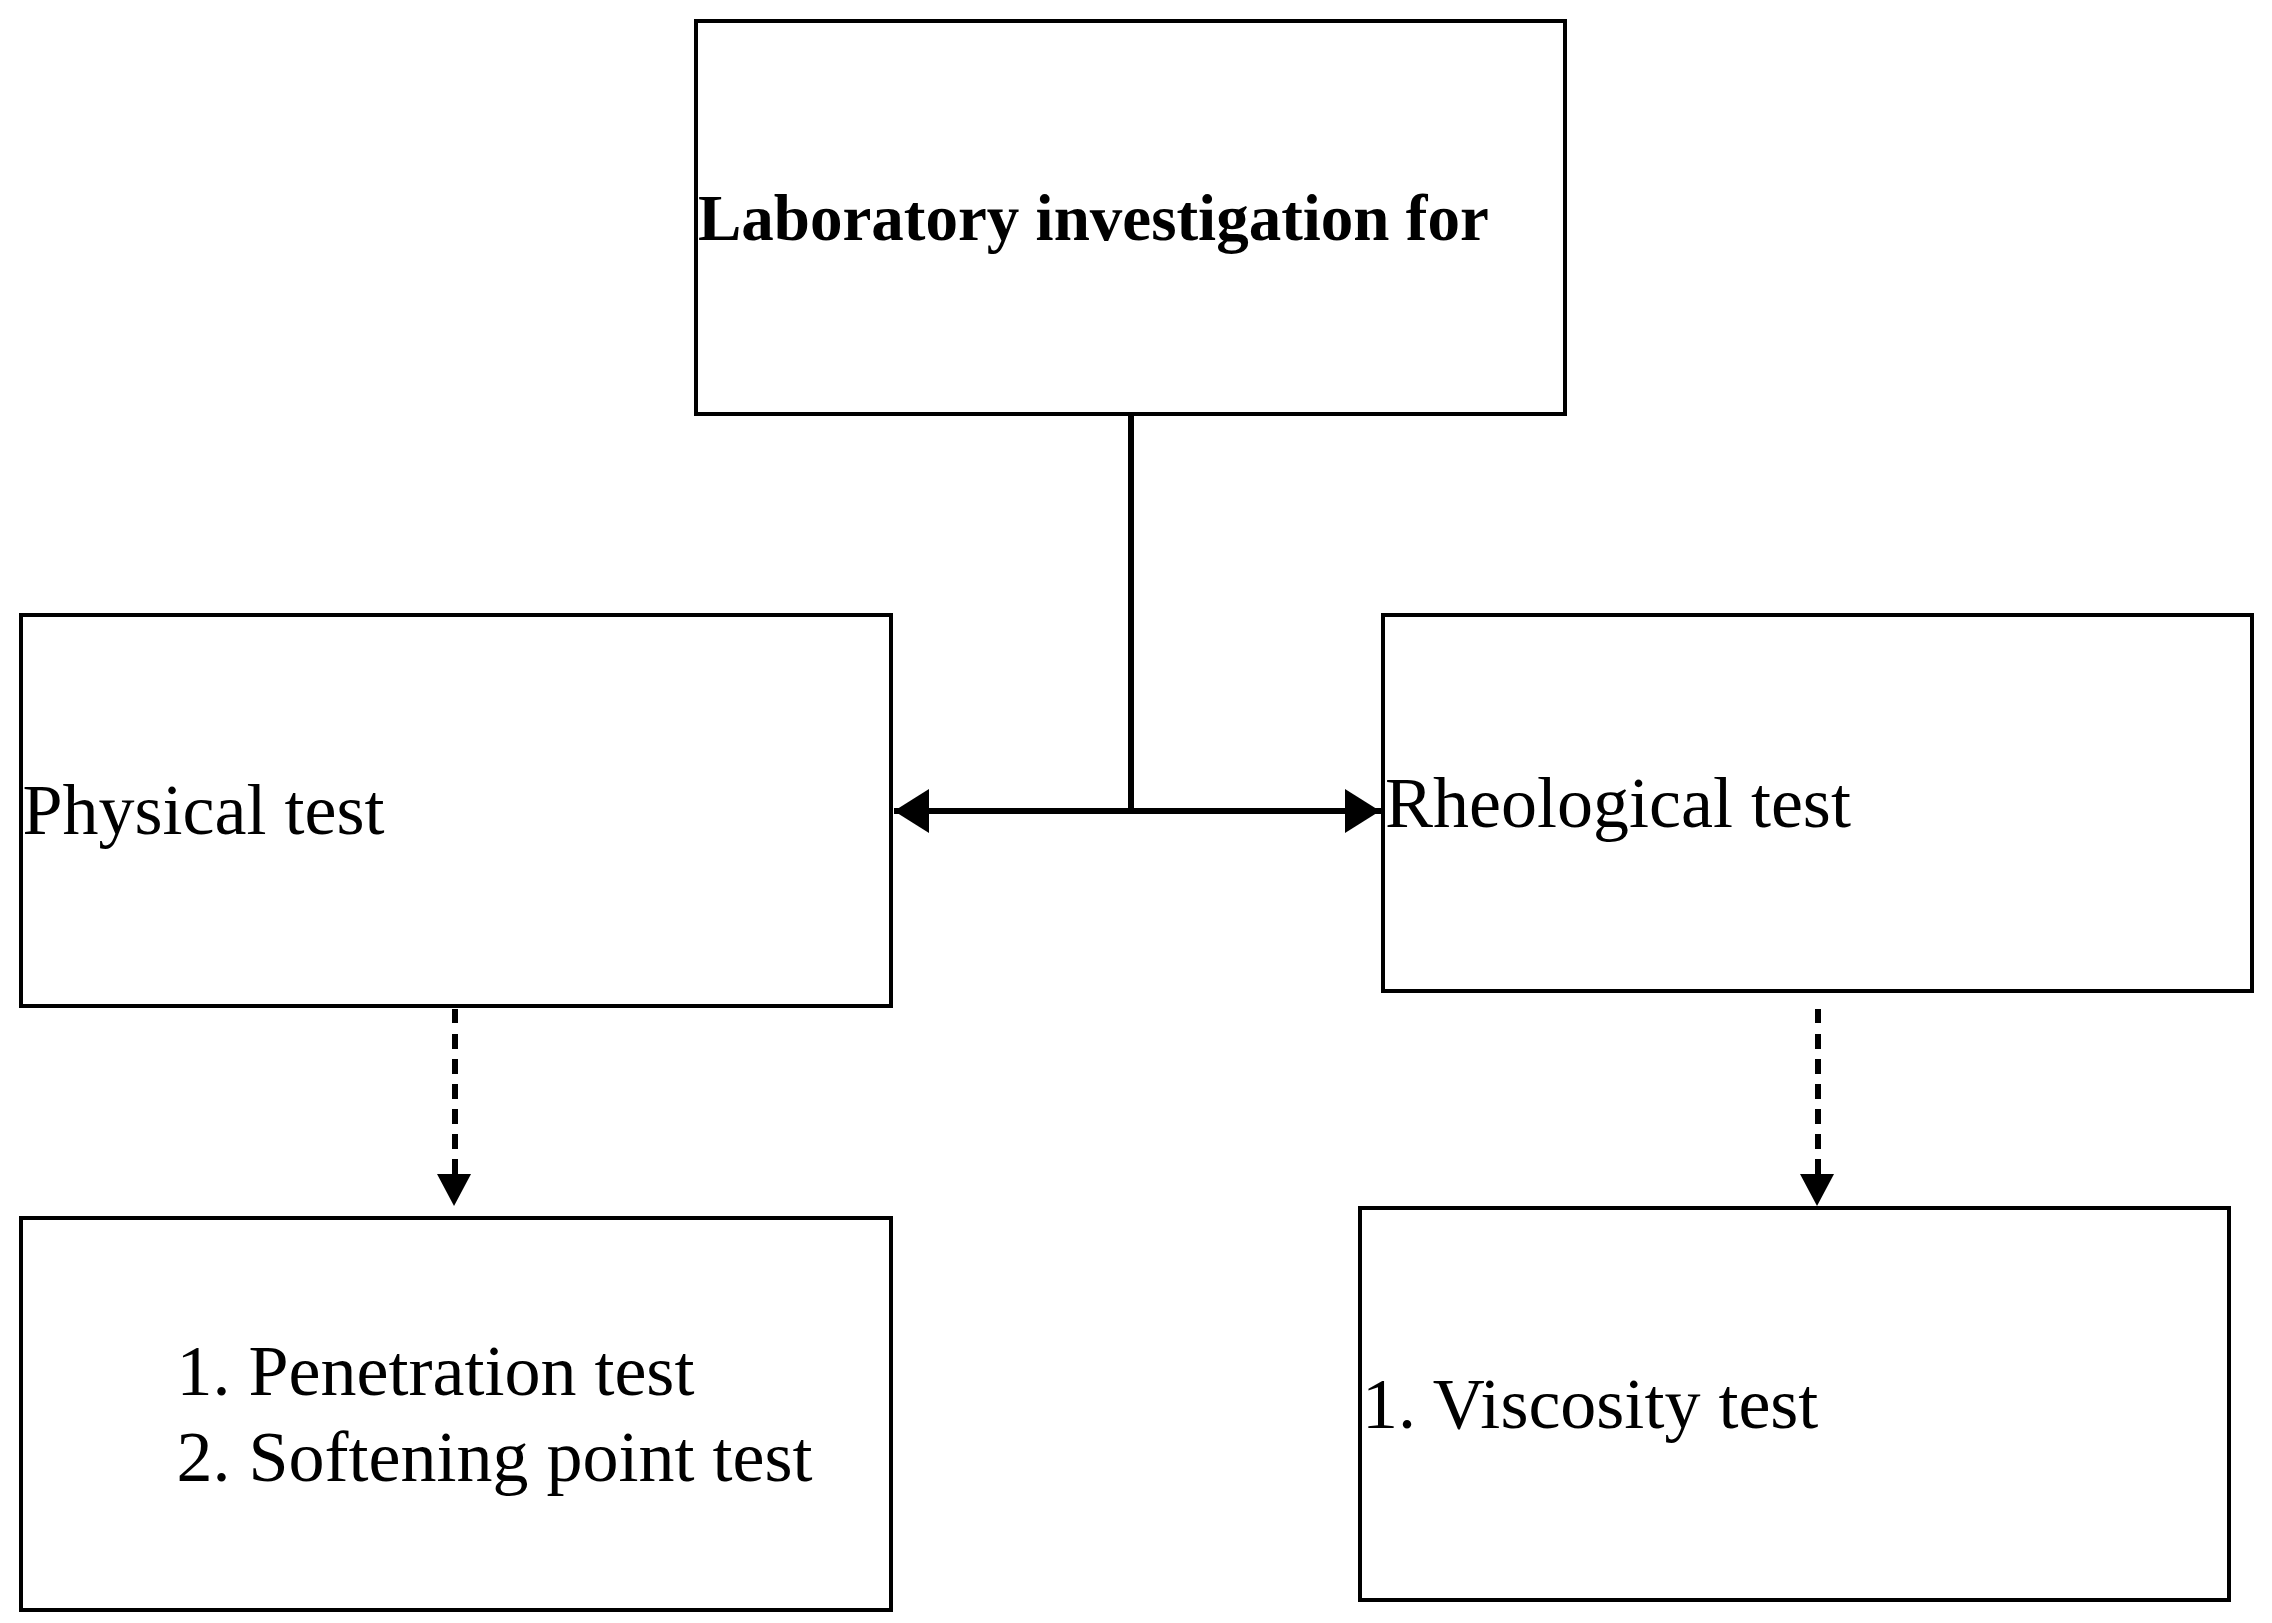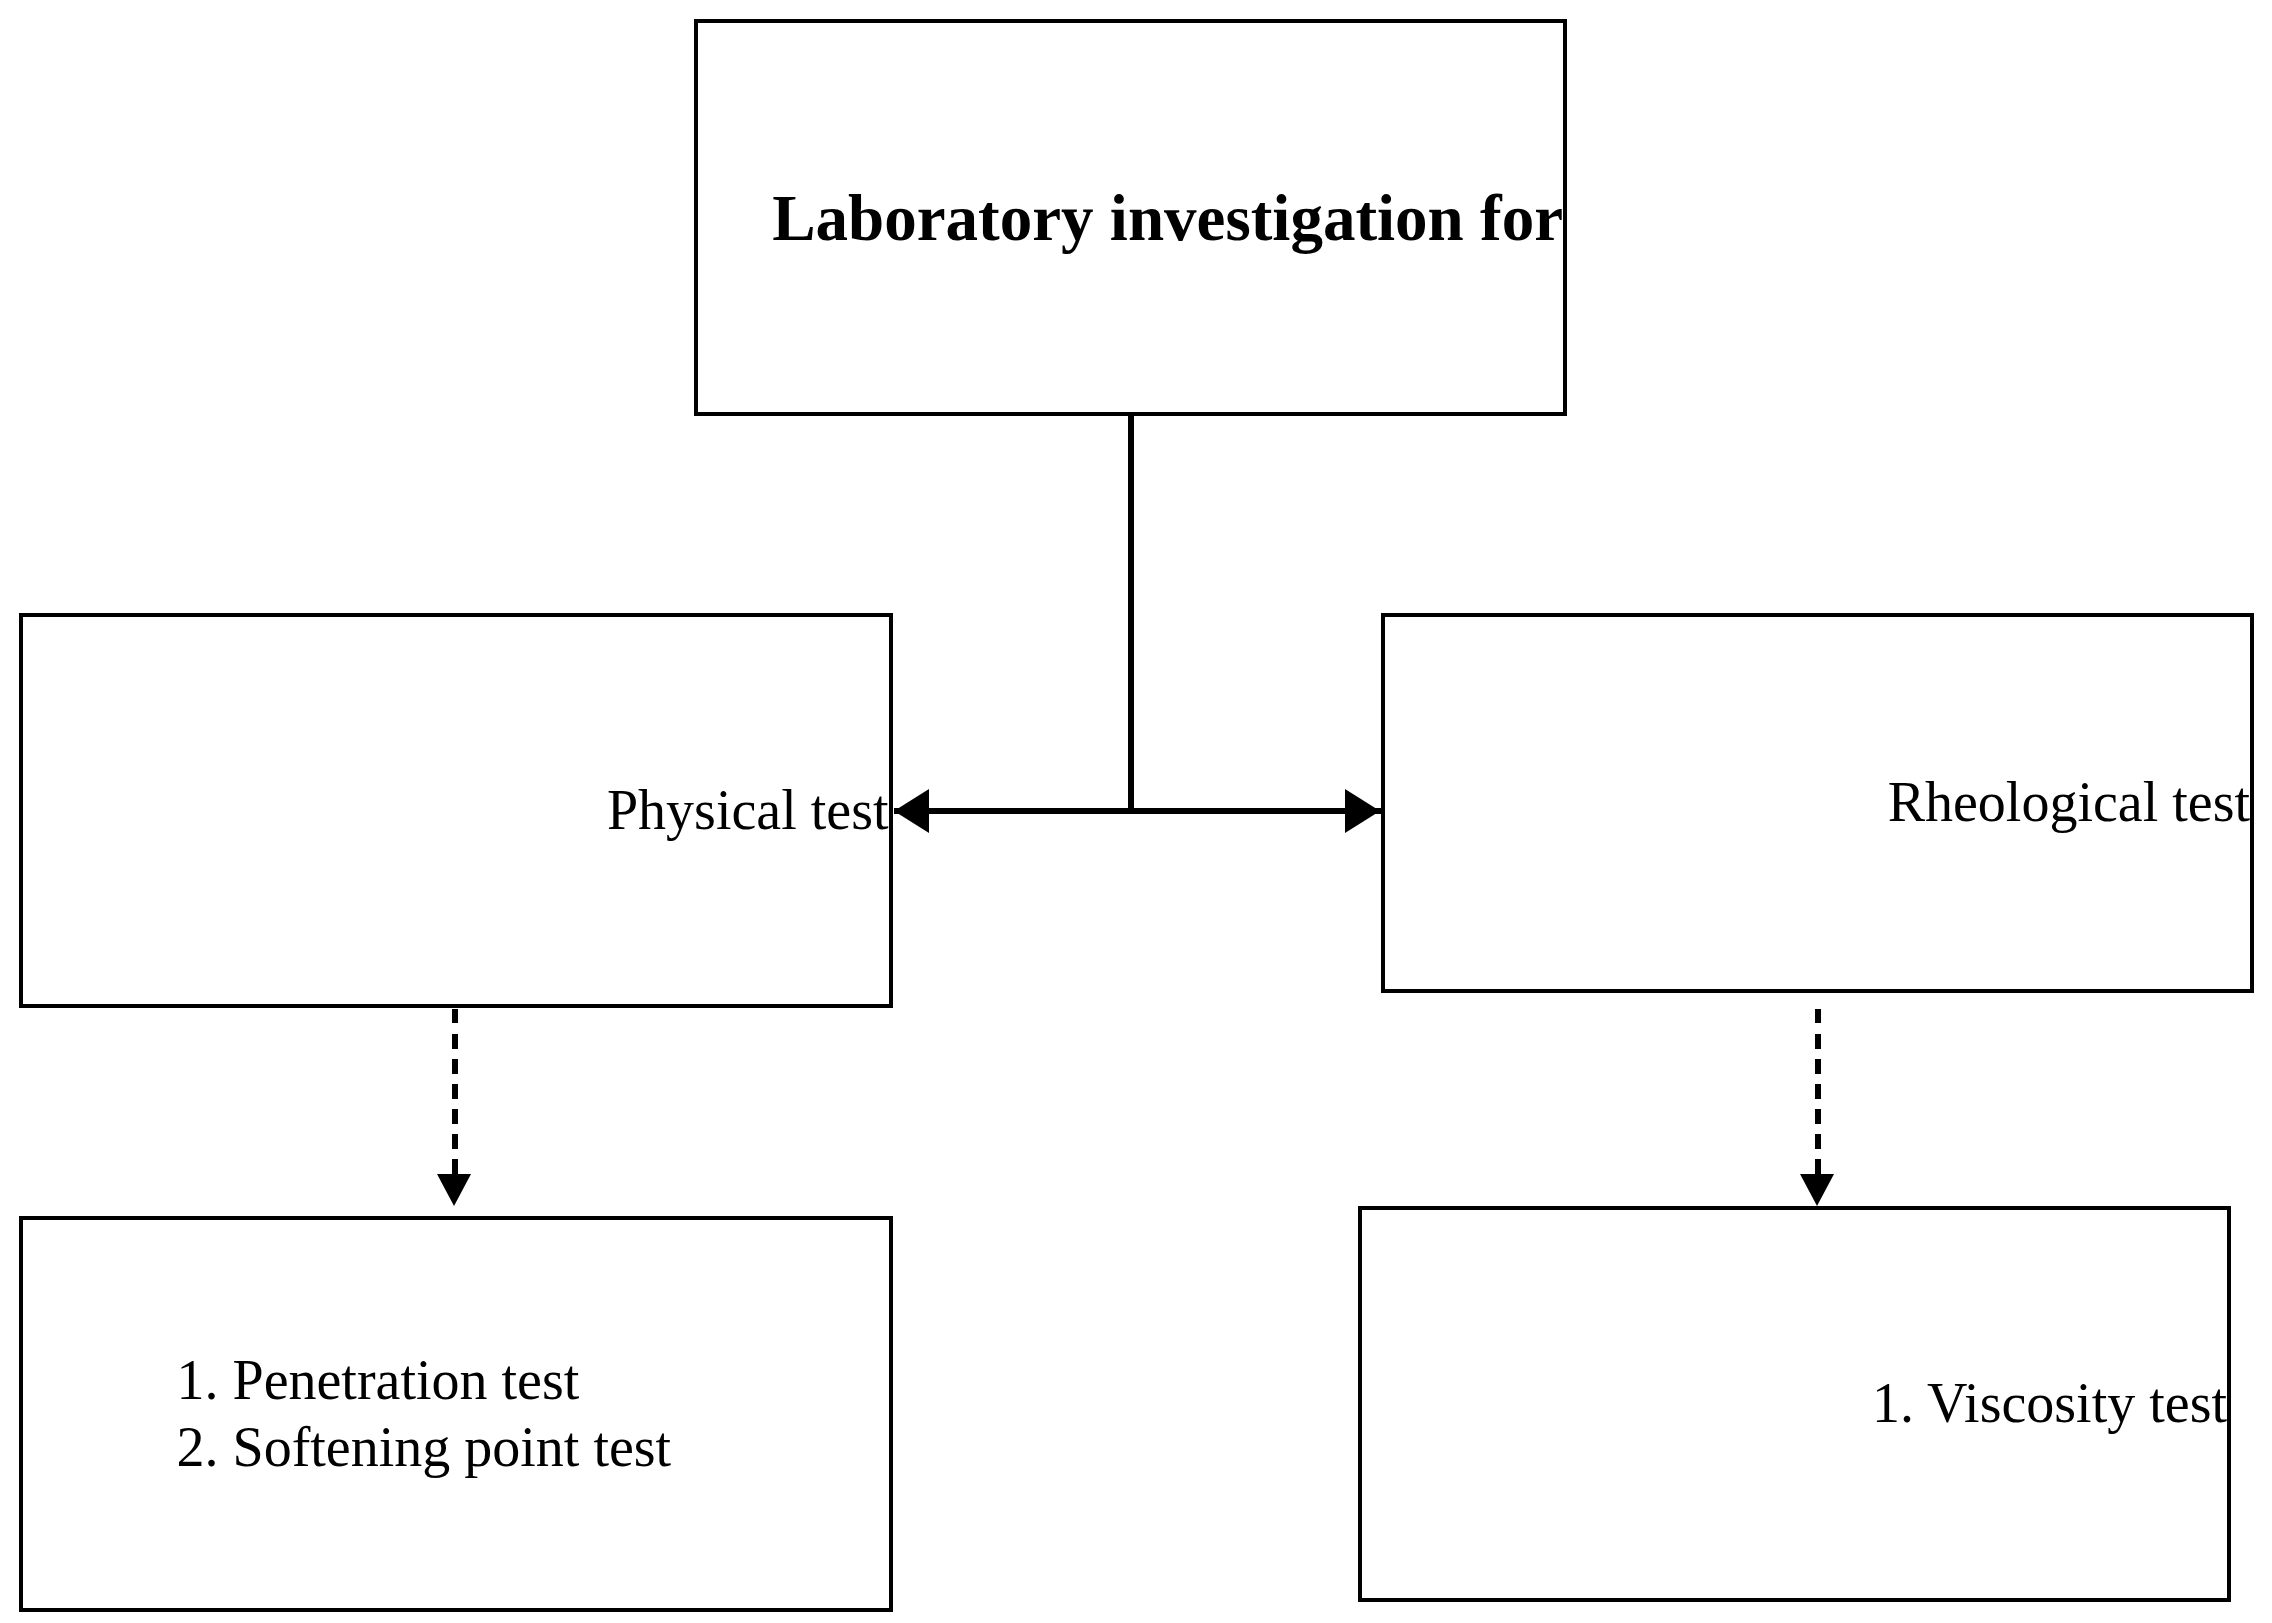--- a/index.html
+++ b/index.html
@@ -16,24 +16,24 @@
     font-family: "Liberation Serif", "DejaVu Serif", serif;
     overflow: hidden;
   }
   .box {
     position: absolute;
     box-sizing: border-box;
     border: 4.8px solid #000000;
     background: #ffffff;
     display: flex;
     align-items: center;
-    justify-content: flex-end;
+    justify-content: flex-start;
   }
   .label {
-    font-size: 56px;
+    font-size: 72px;
     line-height: 1.2;
     text-align: center;
     white-space: nowrap;
   }
   .tline { display: block; }
 
   
   #top-box { left: 694px; top: 19.3px; width: 873px; height: 397px; }
   #top-box .label { font-weight: bold; font-size: 65px; white-space: normal; }
 

